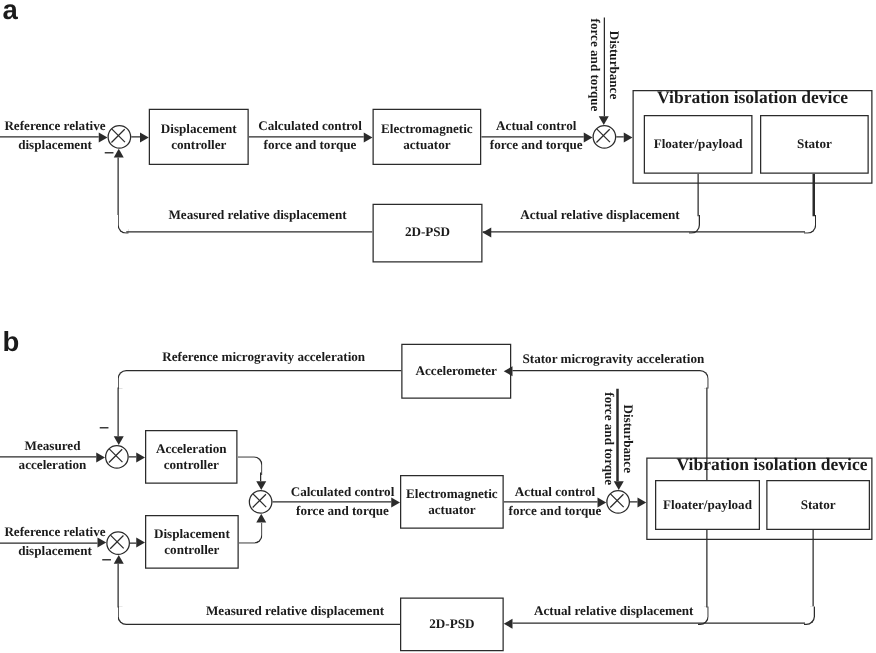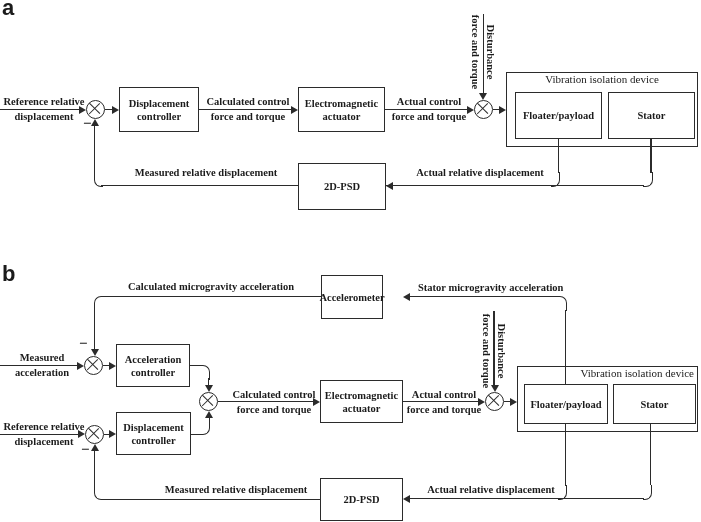--- a/index.html
+++ b/index.html
@@ -29,21 +29,21 @@
   .lbl{position:absolute;font-weight:bold;font-size:10.5px;line-height:12px;text-align:center;z-index:4;
        white-space:nowrap;}
   .straddle{line-height:15px;}
   .lbl span{display:block;}
   .vlbl{position:absolute;font-weight:bold;font-size:10.5px;line-height:15px;text-align:center;
         transform:rotate(90deg);z-index:2;white-space:nowrap;}
   .vlbl span{display:block;}
   .minus{position:absolute;font-weight:bold;font-size:15px;line-height:15px;z-index:4;}
   .panel-letter{position:absolute;font-family:"Liberation Sans","DejaVu Sans",sans-serif;font-weight:bold;
         font-size:22px;line-height:22px;z-index:5;}
-  .title{position:absolute;font-weight:normal;font-size:11px;line-height:12px;z-index:4;white-space:nowrap;
+  .title{position:absolute;font-weight:bold;font-size:14px;line-height:12px;z-index:4;white-space:nowrap;
         box-sizing:border-box;}
 </style>
 </head>
 <body>
 
 <div class="stage">
 
   <div class="panel-letter" style="left:2px;top:-3px;">a</div>
 
   <div class="device" style="left:506px;top:72px;width:192px;height:75px;"></div>
@@ -166,21 +166,21 @@
   <div class="seg v" style="left:93.8px;top:451px;height:35px;"></div>
   <div class="ar u" style="left:90.5px;top:444px;"></div>
 
   <div class="sum" style="left:84px;top:356px;"></div>
   <div class="sum" style="left:199px;top:392px;"></div>
   <div class="sum" style="left:85px;top:425px;"></div>
   <div class="sum" style="left:485px;top:392px;"></div>
   <div class="minus" style="left:79px;top:336px;">−</div>
   <div class="minus" style="left:81px;top:442px;">−</div>
 
-  <div class="box" style="left:321px;top:275px;width:62px;height:44px;">
+  <div class="box" style="left:321px;top:275px;width:88px;height:44px;">
     <span>Accelerometer</span>
   </div>
   <div class="box" style="left:116px;top:344px;width:74px;height:43px;">
     <span>Acceleration</span>
     <span>controller</span>
   </div>
   <div class="box" style="left:116px;top:412px;width:75px;height:43px;">
     <span>Displacement</span>
     <span>controller</span>
   </div>
@@ -191,21 +191,21 @@
   <div class="box" style="left:524px;top:384px;width:84px;height:40px;">
     <span>Floater/payload</span>
   </div>
   <div class="box" style="left:613px;top:384px;width:83px;height:40px;">
     <span>Stator</span>
   </div>
   <div class="box" style="left:320px;top:478px;width:83px;height:43px;">
     <span>2D-PSD</span>
   </div>
 
-  <div class="lbl" style="left:124px;top:281px;width:174px;">Calculated microgravity acceleration</div>
+  <div class="lbl" style="left:124px;top:281px;width:174px;">Reference microgravity acceleration</div>
   <div class="lbl" style="left:418px;top:282px;width:140px;">Stator microgravity acceleration</div>
   <div class="lbl straddle" style="left:8px;top:350px;width:68px;">
     <span>Measured</span>
     <span>acceleration</span>
   </div>
   <div class="lbl straddle" style="left:0;top:419px;width:88px;">
     <span>Reference relative</span>
     <span>displacement</span>
   </div>
   <div class="lbl straddle" style="left:227px;top:387px;width:94px;">

